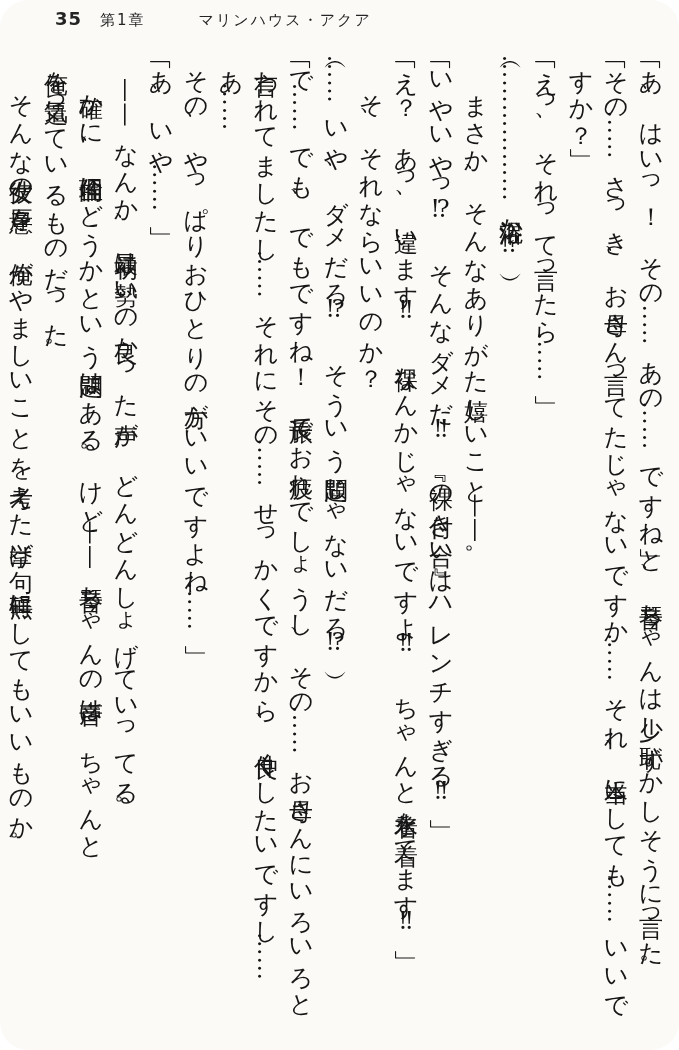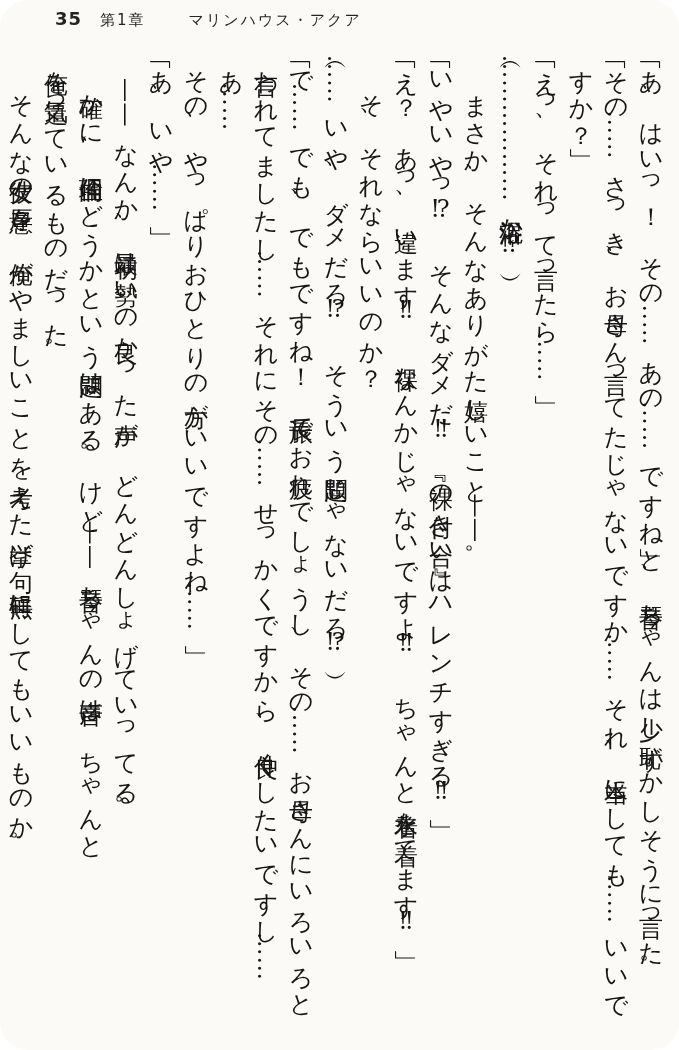--- a/index.html
+++ b/index.html
@@ -25,21 +25,21 @@
     font-weight: bold;
     letter-spacing: 1px;
   }
   .chapter {
     margin-left: 18px;
     font-size: 15px;
     letter-spacing: 2px;
     display: flex;
     gap: 43px;
   }
-  .chapter-title { }
+  .chapter-title { margin-left: 10px; }
   .text-area {
     position: absolute;
     top: 54px;
     right: 11px;
     width: 634px;
     height: 988px;
     writing-mode: vertical-rl;
     text-orientation: mixed;
     font-family: "DejaVu Serif", "Liberation Serif", serif;
     font-size: 24px;

